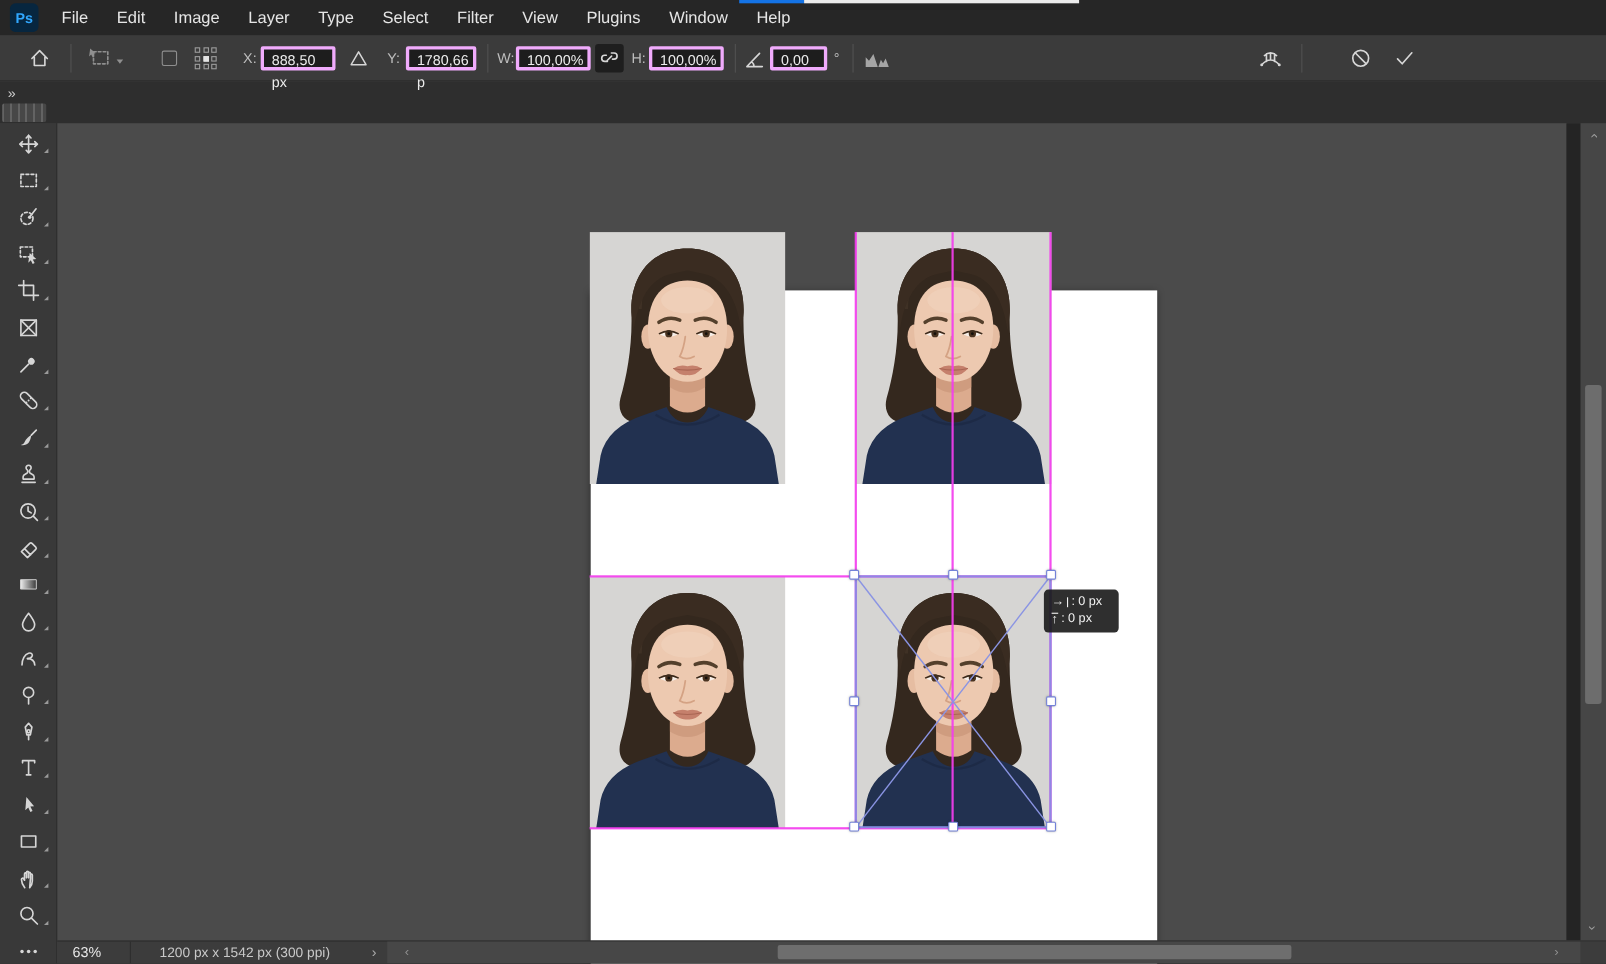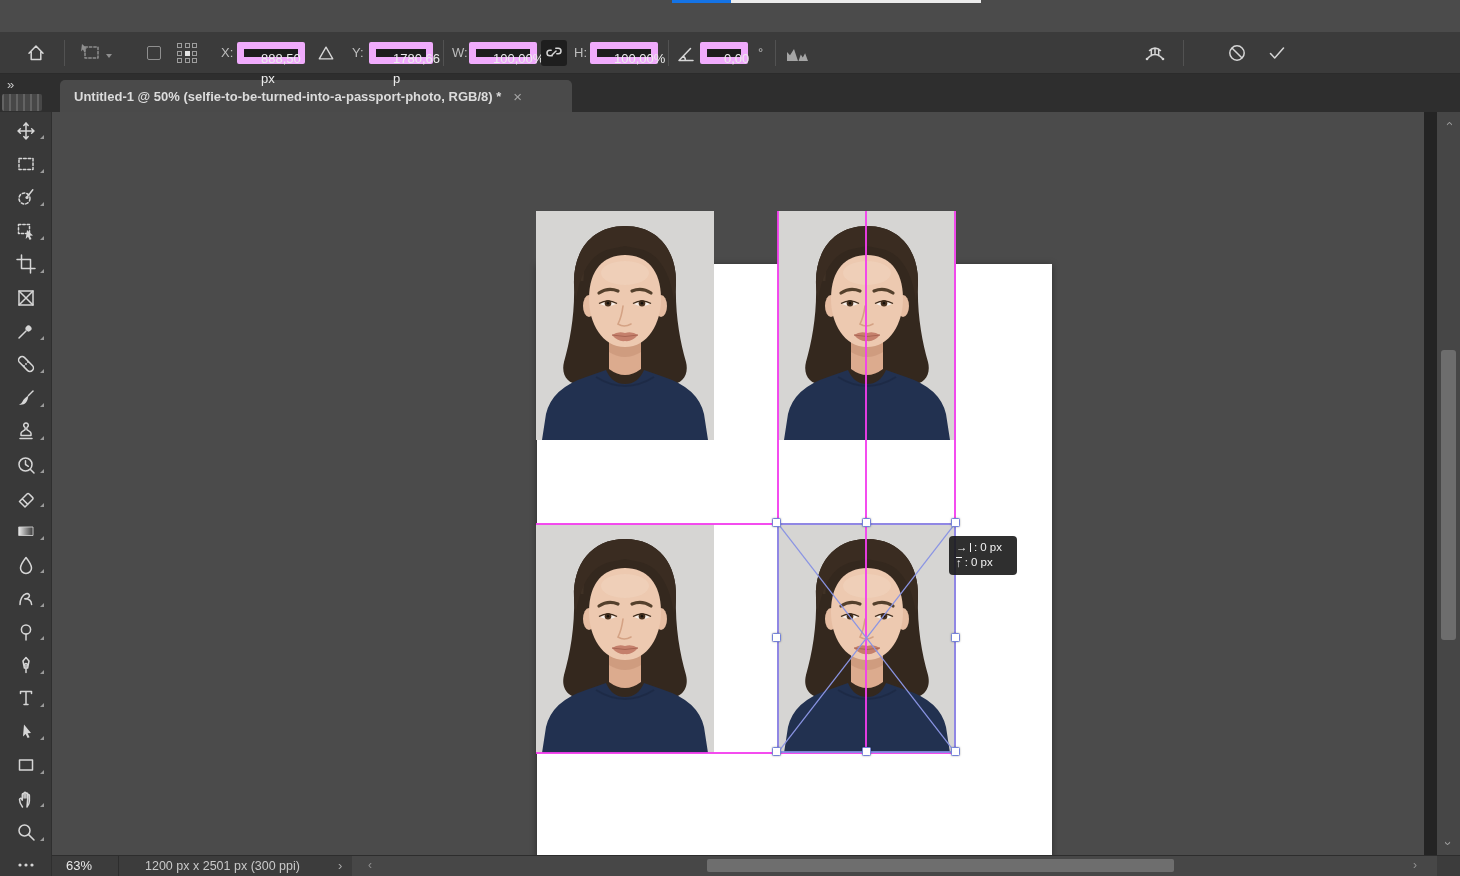--- a/index.html
+++ b/index.html
@@ -18,22 +18,22 @@
   .progress { position:absolute; left:672px; top:0; width:309px; height:3px; display:flex; z-index:40; }
   .p-fill { width:59px; background:#1473e6; }
   .p-rest { flex:1; background:#ececec; }
 
   
   .optionsbar { position:absolute; left:0; top:32px; width:1460px; height:42px; background:#3b3b3b;
                 border-bottom:1px solid #2b2b2b; z-index:29; }
   .optionsbar .ob { position:absolute; }
   .ob-div { position:absolute; width:1px; top:8px; height:26px; background:#525252; }
   .ob-label { position:absolute; top:13px; font-size:13px; color:#bdbdbd; }
-  .ob-field { position:absolute; top:10px; height:22px; background:#1d1d1d; border:7px solid #f0abfc;
-              border-radius:2px; color:#ececec; font-size:13px; line-height:20px; padding:0 17px; }
+  .ob-field { position:absolute; top:10px; height:22px; background:#1d1d1d; border:3px solid #f0abfc;
+              border-radius:2px; color:#ececec; font-size:13px; line-height:20px; padding:0 7px; }
   .icon-svg { stroke:#d6d6d6; fill:none; stroke-width:1.5; stroke-linecap:round; stroke-linejoin:round; }
   .icon-dim { stroke:#8f8f8f; }
   .link-btn { position:absolute; left:541px; top:8px; width:26px; height:26px; background:#1e1e1e;
               border-radius:3px; display:flex; align-items:center; justify-content:center; }
   .ob-check { position:absolute; left:147px; top:14px; width:14px; height:14px;
               border:1.5px solid #8f8f8f; border-radius:2px; }
   .refgrid { position:absolute; left:177px; top:11px; width:22px; height:22px; display:grid;
              grid-template-columns:repeat(3,5px); grid-template-rows:repeat(3,5px); gap:2.5px; }
   .refgrid i { border:1px solid #9d9d9d; }
   .refgrid i.c { background:#e3e3e3; border-color:#e3e3e3; }
@@ -262,20 +262,36 @@
       <path d="M97 92.5 Q106 87.5 115 92.5" stroke="#3c2b1c" stroke-width="1.4" fill="none"></path>
       <path d="M87 95 C86 103 84 109 82 113 Q88 117 95 113" stroke="#d4a284" stroke-width="1.6" fill="none" stroke-linecap="round"></path>
       <path d="M76 124 Q82 120 89 122 Q96 120 102 124 Q96 131 89 130 Q82 131 76 124 Z" fill="#c5806c"></path>
       <path d="M76 124 Q89 127 102 124" stroke="#a96553" stroke-width="1" fill="none"></path>
     </symbol>
   </defs>
 </svg>
 
 <div id="screen">
 
+  <div class="menubar">
+    <div class="ps-logo">Ps</div>
+    <div class="menus">
+      <span>File</span>
+      <span>Edit</span>
+      <span>Image</span>
+      <span>Layer</span>
+      <span>Type</span>
+      <span>Select</span>
+      <span>Filter</span>
+      <span>View</span>
+      <span>Plugins</span>
+      <span>Window</span>
+      <span>Help</span>
+    </div>
+  </div>
   <div class="progress">
     <div class="p-fill"></div>
     <div class="p-rest"></div>
   </div>
 
   <div class="optionsbar">
     <svg class="icon-svg ob" style="left:26px;top:11px" width="20" height="20">
         <use href="#i-home"></use>
       </svg>
     <div class="ob-div" style="left:64px"></div>
@@ -309,45 +325,41 @@
       <svg class="icon-svg" width="20" height="20">
           <use href="#i-link"></use>
         </svg>
     </div>
     <span class="ob-label" style="left:574px">H:</span>
     <div class="ob-field" style="left:590px;width:68px">100,00%</div>
     <div class="ob-div" style="left:668px"></div>
     <svg class="icon-svg ob" style="left:676px;top:12px" width="20" height="20">
         <use href="#i-angle"></use>
       </svg>
-    <div class="ob-field" style="left:700px;width:30px">0,00</div>
+    <div class="ob-field" style="left:700px;width:52px">0,00</div>
     <span class="ob-label" style="left:758px">°</span>
     <div class="ob-div" style="left:775px"></div>
     <svg class="ob" style="left:786px;top:13px" width="26" height="18">
         <use href="#i-interp"></use>
       </svg>
     <svg class="icon-svg ob" style="left:1143px;top:10px" width="24" height="24">
         <use href="#i-warp"></use>
       </svg>
     <div class="ob-div" style="left:1183px"></div>
     <svg class="icon-svg ob" style="left:1227px;top:11px" width="20" height="20">
         <use href="#i-cancel"></use>
       </svg>
     <svg class="icon-svg ob" style="left:1267px;top:11px" width="20" height="20">
         <use href="#i-commit"></use>
       </svg>
   </div>
 
   <div class="tabstrip">
     <span class="collapse">»</span>
     <div class="stripebox"></div>
-    <div class="doc-tab">
-      <span class="title">Untitled-1 @ 50% (selfie-to-be-turned-into-a-passport-photo, RGB/8) *</span>
-      <span class="close">×</span>
-    </div>
   </div>
 
   <div class="toolbar">
     <div class="tools">
       <div class="tool fly">
           <svg class="icon-svg">
             <use href="#i-move"></use>
           </svg>
         </div>
       <div class="tool fly">
@@ -526,21 +538,21 @@
   <div class="dark-strip"></div>
   <div class="vscroll">
     <span class="arr v-up">›</span>
     <div class="v-thumb"></div>
     <span class="arr v-dn">›</span>
   </div>
 
   <div class="statusbar">
     <span class="sb-zoom">63%</span>
     <div class="sb-div"></div>
-    <span class="sb-info">1200 px x 2501 px (300 ppi)</span>
+    <span class="sb-info">1200 px x 1542 px (300 ppi)</span>
     <span class="sb-expand">›</span>
     <div class="hscroll">
       <span class="arr h-left">‹</span>
       <div class="h-thumb"></div>
       <span class="arr h-right">›</span>
     </div>
     <div class="sb-corner"></div>
   </div>
 
 </div>

